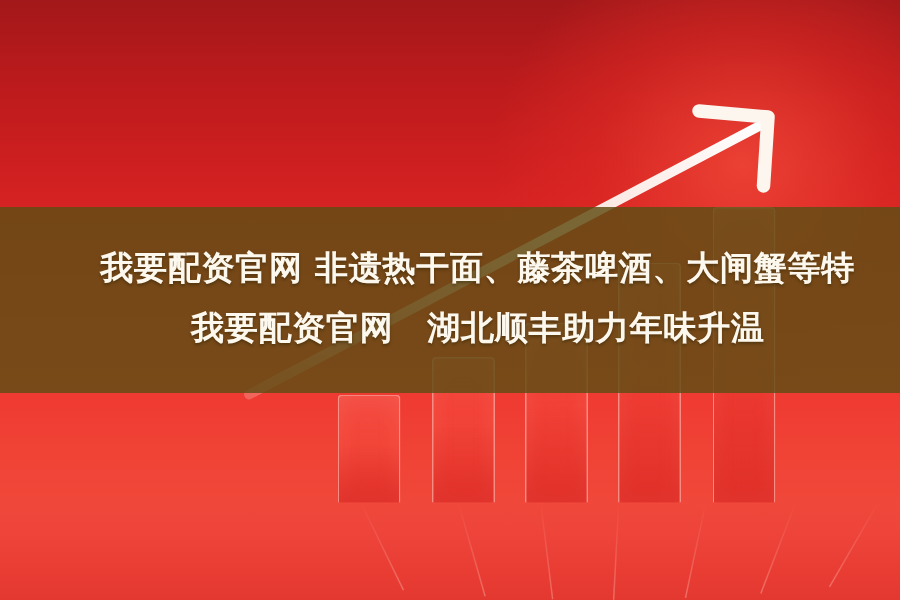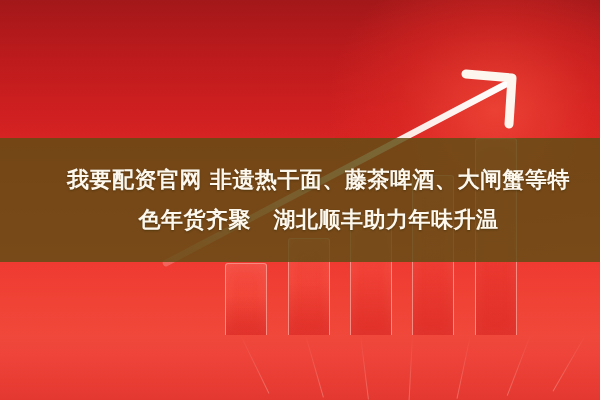--- a/index.html
+++ b/index.html
@@ -148,17 +148,17 @@
         <stop offset="100%" stop-color="#ffffff" stop-opacity="1"></stop>
       </linearGradient>
     </defs>
     <path d="M 166 263 L 510 82" stroke="url(#agrad)" stroke-width="6.5" stroke-linecap="round" fill="none"></path>
     <path d="M 466 74 L 512 78 L 509 124" stroke="#fdf6ef" stroke-width="9" stroke-linecap="round" stroke-linejoin="round" fill="none"></path>
   </svg>
 
   <div class="band">
     <div class="band-text">
       <span class="line">我要配资官网 非遗热干面、藤茶啤酒、大闸蟹等特</span>
-      <span class="line">色年货齐聚　湖北顺丰助力年味升温</span>
+      <span class="line">我要配资官网　湖北顺丰助力年味升温</span>
     </div>
   </div>
 
 </div>
 
 </body></html>

